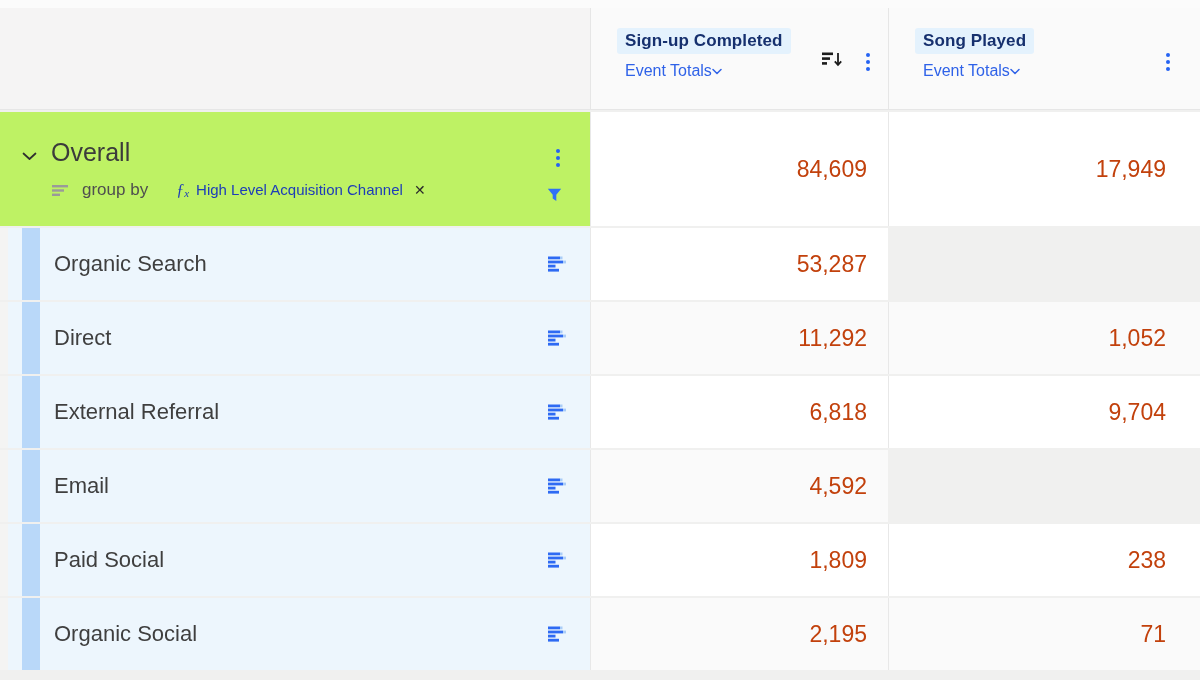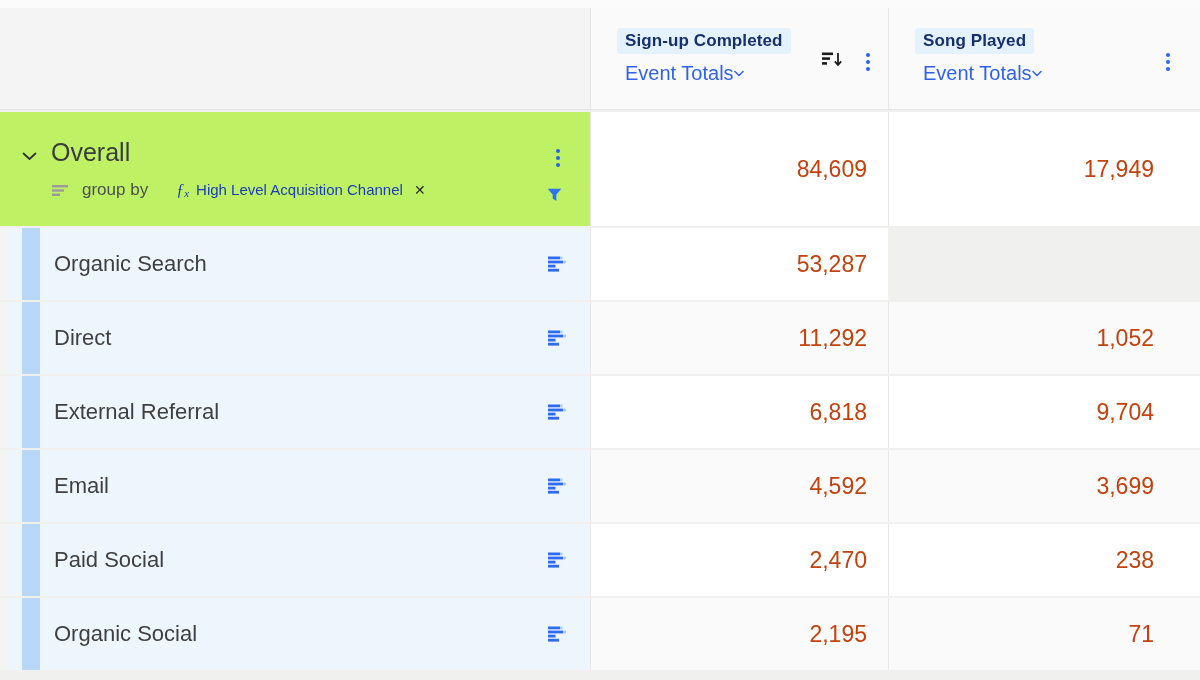--- a/index.html
+++ b/index.html
@@ -34,21 +34,21 @@
     font-size:17px;
     font-weight:700;
     letter-spacing:0.1px;
     padding:3px 8px;
     border-radius:3px;
     cursor:pointer;
   }
   .metric-line {
     margin:8px 0 0 8px;
     color:#2f62e8;
-    font-size:20px;
+    font-size:16px;
     display:flex;
     align-items:center;
     cursor:pointer;
     width:max-content;
   }
   .kebab { position:absolute; cursor:pointer; padding:2px; }
   .kebab i { display:block; width:4.5px; height:4.5px; border-radius:50%; background:#2563f2; margin:2.6px 0; }
   .col-header .kebab { top:40px; }
   .ch-0 .kebab { right:16px; }
   .ch-1 .kebab { right:28px; }
@@ -84,21 +84,21 @@
     background:#ffffff;
     border-left:1px solid #e8e8e8;
     display:flex;
     align-items:center;
     justify-content:flex-end;
     font-size:23px;
     color:#c2410c;
     cursor:pointer;
   }
   .value-cell.c2 { padding-right:21px; }
-  .value-cell.c3 { padding-right:46px; }
+  .value-cell.c3 { padding-right:34px; }
   .data-row:nth-child(even) .value-cell { background:#fafafa; }
 </style>
 </head>
 <body>
 
 <div class="top-strip"></div>
 
 <div class="table">
 
   <div class="row header-row">
@@ -262,41 +262,40 @@
               <rect x="12" y="0.5" width="2.5" height="2.8" fill="#a9ccf8"></rect>
             <rect x="0" y="4.6" width="15" height="2.8" fill="#2e6af3"></rect>
               <rect x="15" y="4.6" width="3" height="2.8" fill="#a9ccf8"></rect>
             <rect x="0" y="8.7" width="7.5" height="2.8" fill="#2e6af3"></rect>
             <rect x="0" y="12.8" width="11" height="2.8" fill="#2e6af3"></rect>
           </svg>
         </span>
       </div>
     </div>
     <div class="c2 value-cell">4,592</div>
-    <div class="c3 value-cell">3,699</div>
   </div>
 
   <div class="row data-row">
     <div class="c1 label-cell">
       <div class="label-inner">
         <span class="group-bar"></span>
         <span class="row-label">Paid Social</span>
         <span class="bars-icon">
           <svg width="20" height="16" viewBox="0 0 20 16">
             <rect x="0" y="0.5" width="12" height="2.8" fill="#2e6af3"></rect>
               <rect x="12" y="0.5" width="2.5" height="2.8" fill="#a9ccf8"></rect>
             <rect x="0" y="4.6" width="15" height="2.8" fill="#2e6af3"></rect>
               <rect x="15" y="4.6" width="3" height="2.8" fill="#a9ccf8"></rect>
             <rect x="0" y="8.7" width="7.5" height="2.8" fill="#2e6af3"></rect>
             <rect x="0" y="12.8" width="11" height="2.8" fill="#2e6af3"></rect>
           </svg>
         </span>
       </div>
     </div>
-    <div class="c2 value-cell">2,470</div>
+    <div class="c2 value-cell">1,809</div>
     <div class="c3 value-cell">238</div>
   </div>
 
   <div class="row data-row">
     <div class="c1 label-cell">
       <div class="label-inner">
         <span class="group-bar"></span>
         <span class="row-label">Organic Social</span>
         <span class="bars-icon">
           <svg width="20" height="16" viewBox="0 0 20 16">

